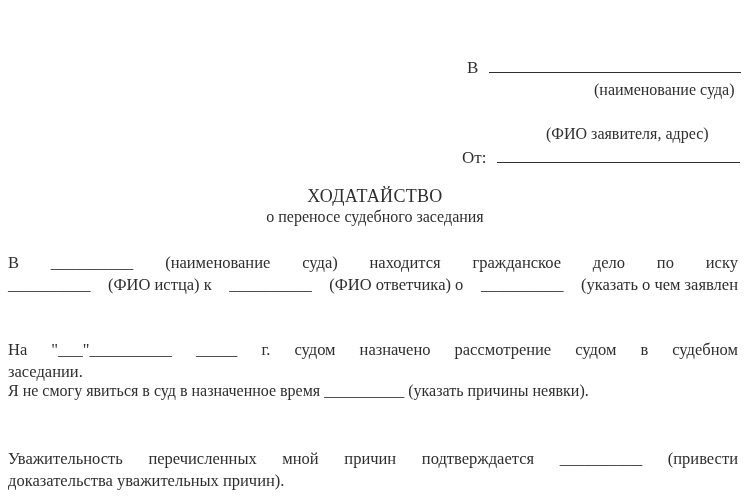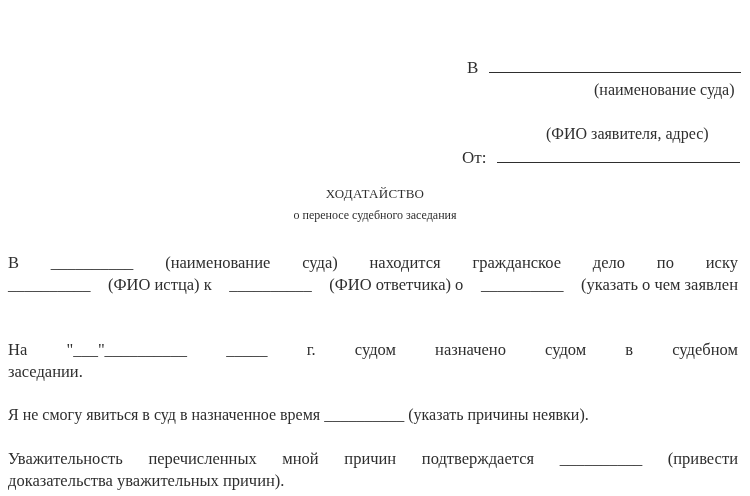--- a/index.html
+++ b/index.html
@@ -12,22 +12,22 @@
   }
   .abs { position: absolute; white-space: nowrap; }
   .hdr-line { font-size: 17px; }
   .blank {
     display: inline-block;
     border-bottom: 1px solid #2e2e2e;
     height: 14px;
     vertical-align: baseline;
   }
   .note { font-size: 16px; }
-  .title { font-size: 13px; letter-spacing: 0.3px; }
-  .subtitle { font-size: 12px; }
+  .title { font-size: 18px; letter-spacing: 0.3px; }
+  .subtitle { font-size: 16px; }
   .para {
     position: absolute; left: 8px; width: 730px;
     font-size: 16.5px; line-height: 22px;
     text-align: justify;
   }
   .line { display: flex; justify-content: space-between; white-space: nowrap; }
 </style>
 </head>
 <body>
 
@@ -69,28 +69,29 @@
 </div>
 
 <div class="para" style="top:339px;">
   <div class="line">
     <span>На</span>
     <span>"___"__________</span>
     <span>_____</span>
     <span>г.</span>
     <span>судом</span>
     <span>назначено</span>
+    <span>рассмотрение</span>
     <span>судом</span>
     <span>в</span>
     <span>судебном</span>
   </div>
   <div>заседании.</div>
 </div>
 
-<div class="para" style="top:404px; font-size:16px;">
+<div class="para" style="top:380px; font-size:16px;">
   <div>Я не смогу явиться в суд в назначенное время __________ (указать причины неявки).</div>
 </div>
 
 <div class="para" style="top:448px;">
   <div class="line">
     <span>Уважительность</span>
     <span>перечисленных</span>
     <span>мной</span>
     <span>причин</span>
     <span>подтверждается</span>

